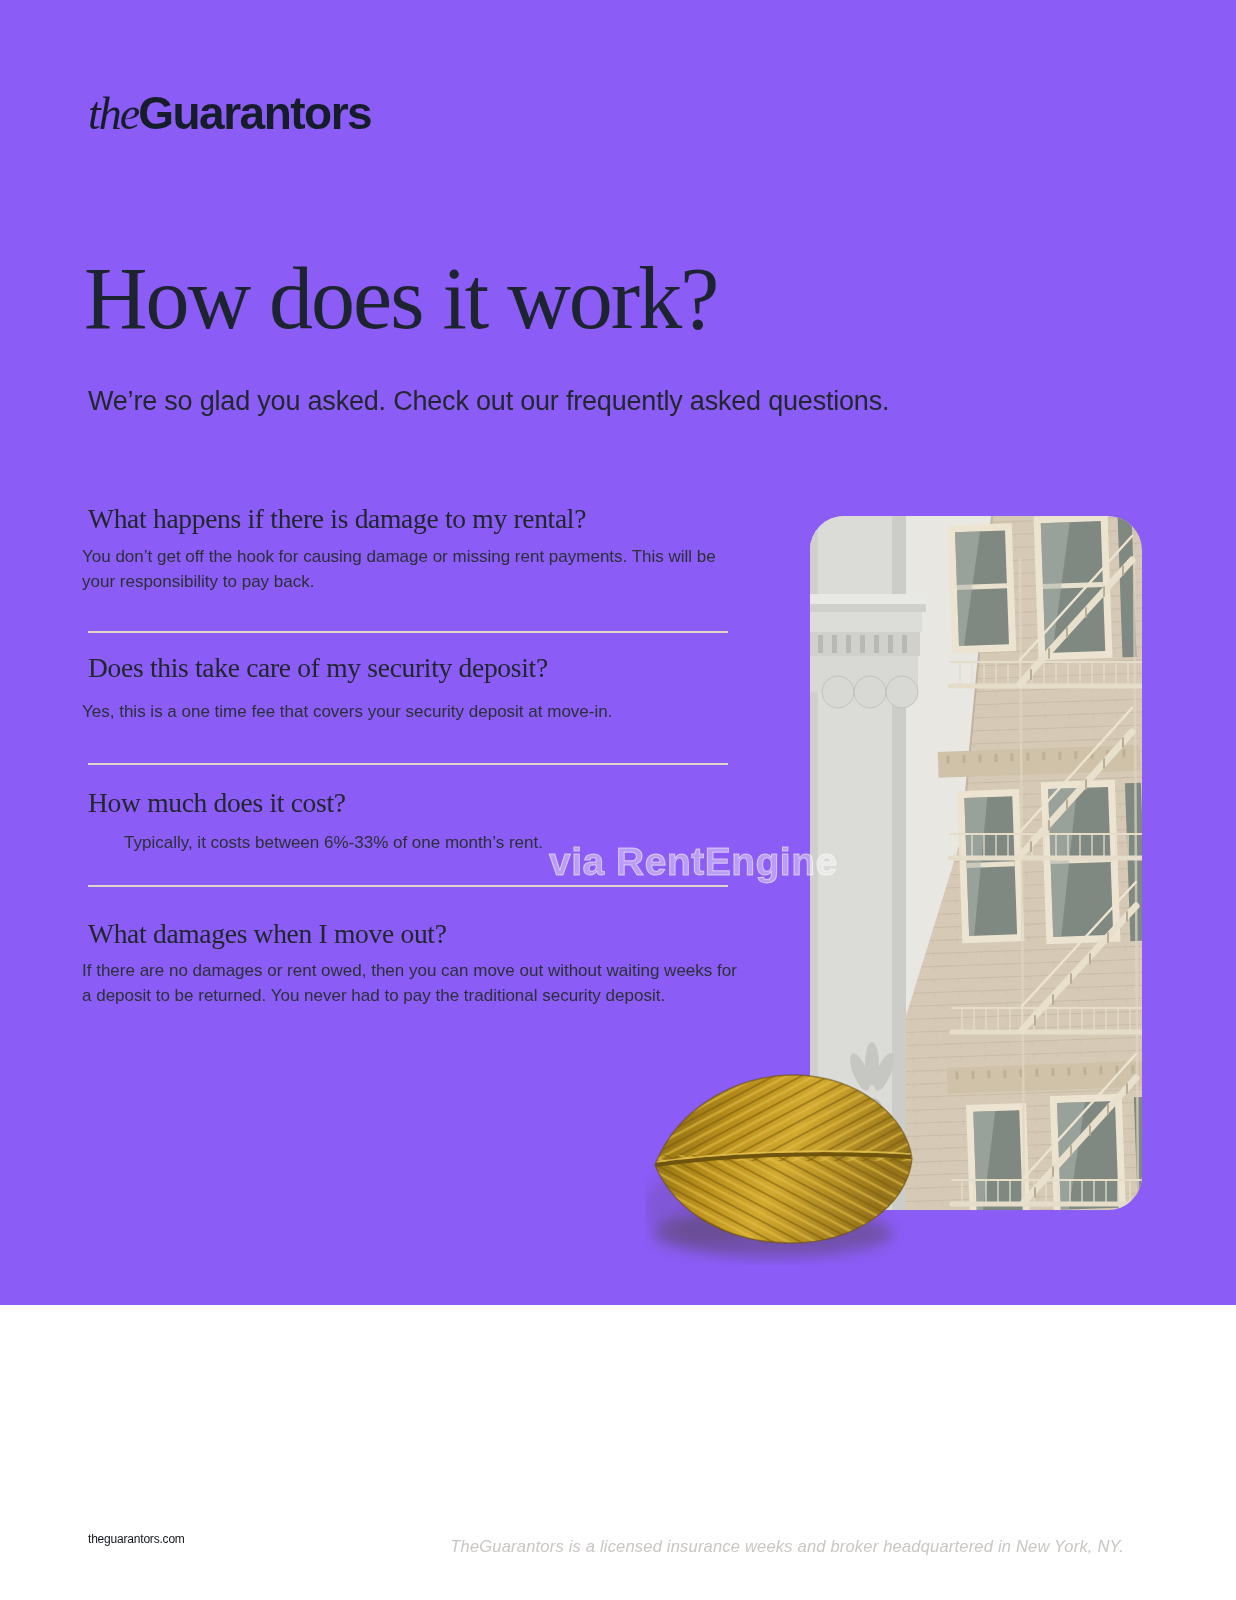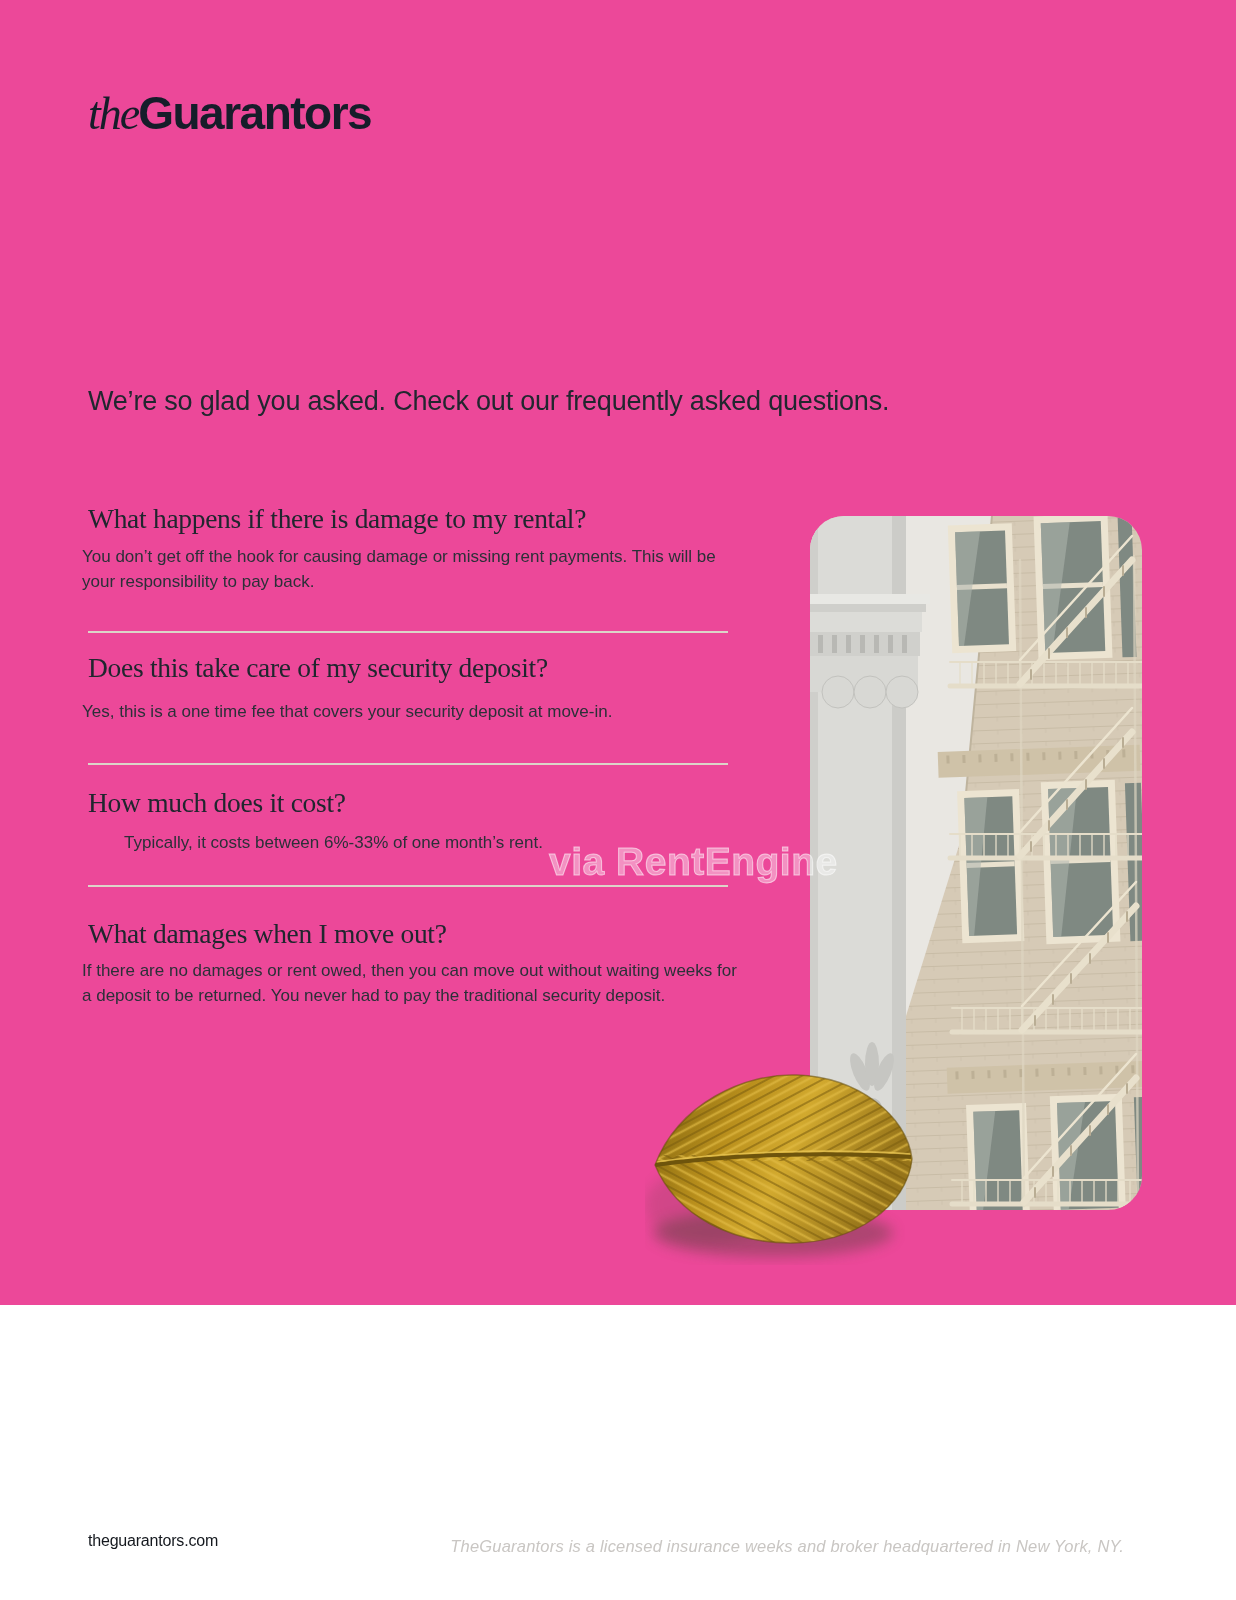--- a/index.html
+++ b/index.html
@@ -7,21 +7,21 @@
   body {
     font-family:"Liberation Sans","DejaVu Sans",sans-serif;
     background:#ffffff;
   }
   .page {
     position:relative; width:1236px; height:1600px;
     overflow:hidden; background:#ffffff;
   }
   .main {
     position:absolute; left:0; top:0; width:1236px; height:1305px;
-    background:#ec4899;
+    background:#8b5cf6;
   }
   
   .logo { position:absolute; left:88px; top:86px; font-size:46px; color:#161d2a; letter-spacing:-1px; white-space:nowrap; }
   .logo .the { font-family:"Liberation Serif","DejaVu Serif",serif; font-style:italic; font-weight:500; letter-spacing:-2px; }
   .logo .rest { font-weight:700; letter-spacing:-1.5px; }
   
   .title {
     position:absolute; left:84px; top:248px;
     font-family:"Liberation Serif","DejaVu Serif",serif;
     font-weight:500; font-size:88px; letter-spacing:-2px; color:#1c2430;
@@ -52,34 +52,35 @@
   }
   .wm2 {
     position:absolute; left:549px; top:840px; z-index:4; pointer-events:none;
     font-size:39px; font-weight:700; letter-spacing:0.5px; white-space:nowrap;
     color:rgba(255,255,255,0.40);
     -webkit-text-stroke:1px rgba(255,255,255,0.55);
   }
   
   .bottom { position:absolute; left:0; top:1305px; width:1236px; height:295px; background:#ffffff; }
   
-  .website { position:absolute; left:88px; top:1532px; font-size:16px; font-weight:500; color:#14181e; letter-spacing:-0.2px; text-decoration:none; }
+  .website { position:absolute; left:88px; top:1532px; font-size:12px; font-weight:500; color:#14181e; letter-spacing:-0.2px; text-decoration:none; }
   .disclaimer { position:absolute; right:112px; top:1537px; font-size:16.5px; font-style:italic; color:#c9c6c3; letter-spacing:0.2px; }
 </style>
 </head>
 <body>
 
 <div class="page">
 
   <div class="main">
 
     <div class="logo">
       <span class="the">the</span><span class="rest">Guarantors</span>
     </div>
 
+    <h1 class="title">How does it work?</h1>
     <div class="subtitle">We’re so glad you asked. Check out our frequently asked questions.</div>
 
     <div>
       <div class="q q1">What happens if there is damage to my rental?</div>
       <div class="a a1">You don’t get off the hook for causing damage or missing rent payments. This will be your responsibility to pay back.</div>
       <div class="divider d1"></div>
 
       <div class="q q2">Does this take care of my security deposit?</div>
       <div class="a a2">Yes, this is a one time fee that covers your security deposit at move-in.</div>
       <div class="divider d2"></div>

